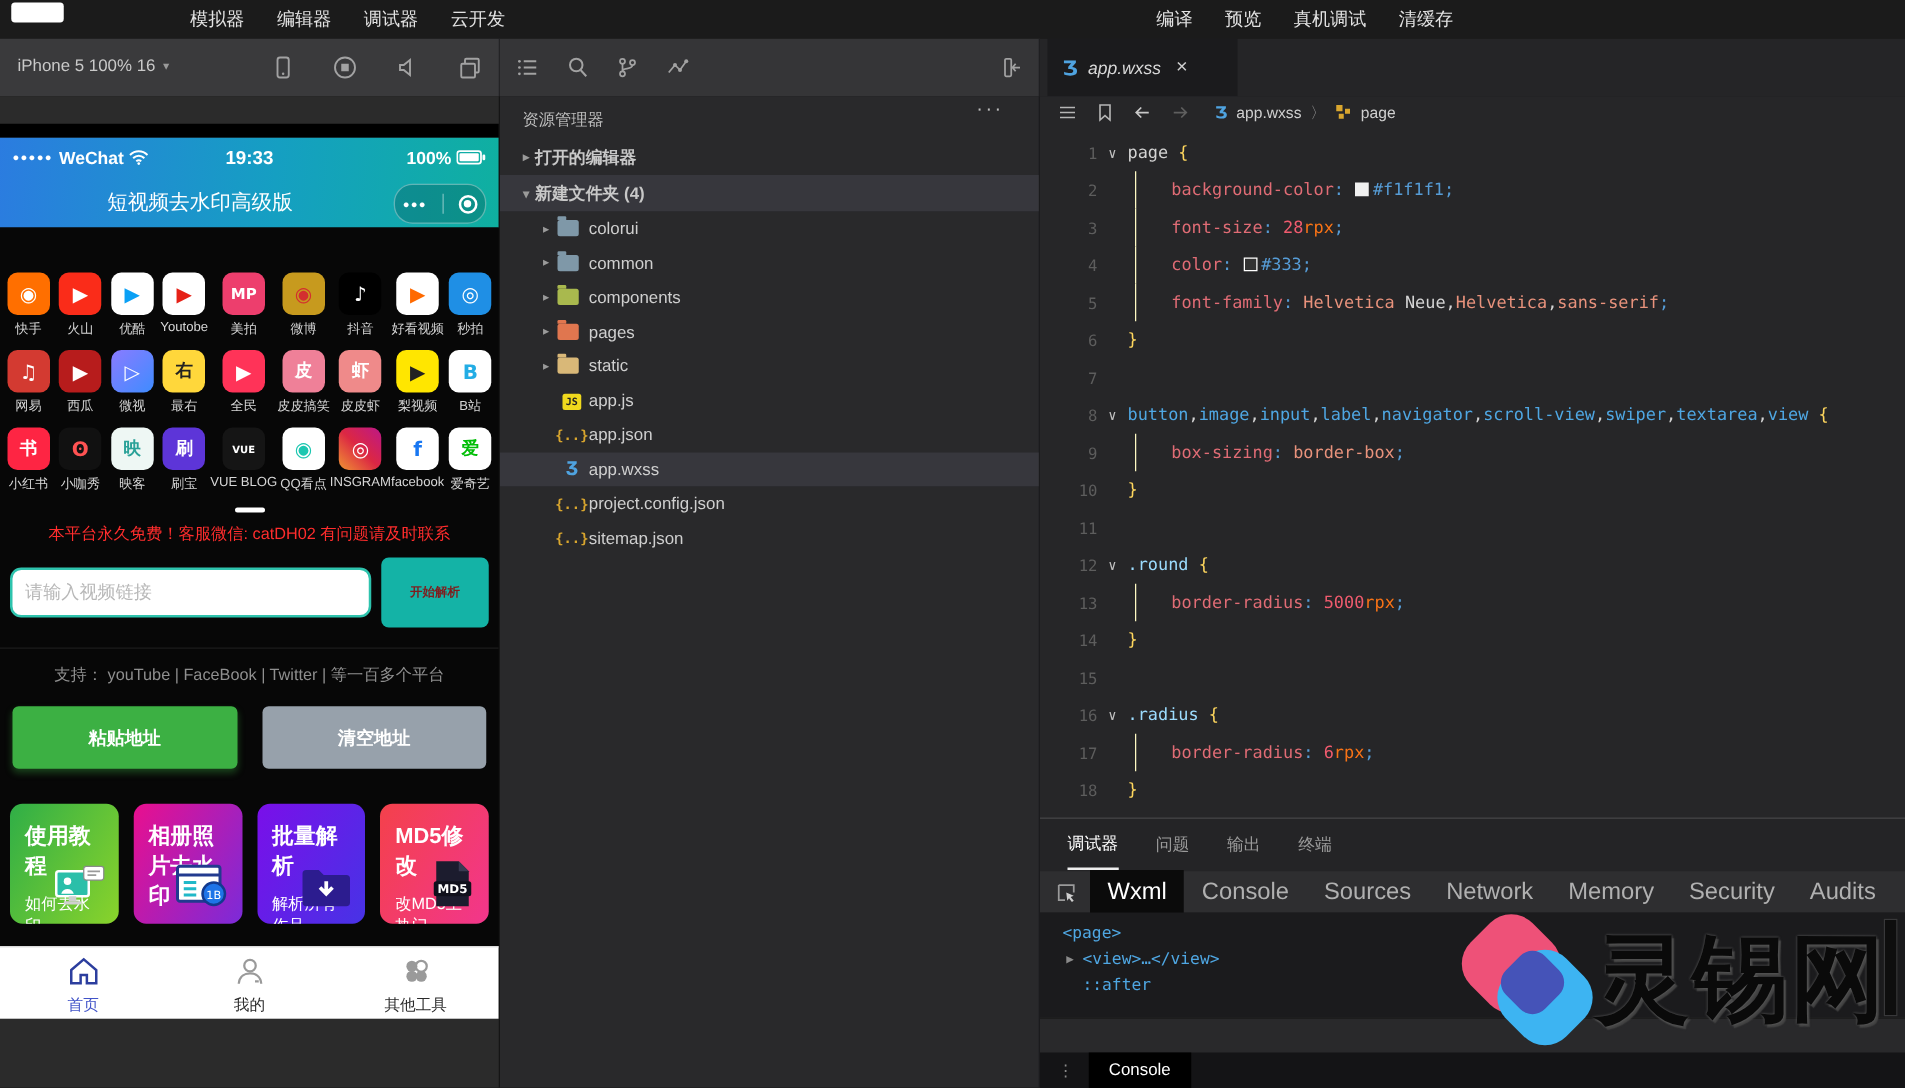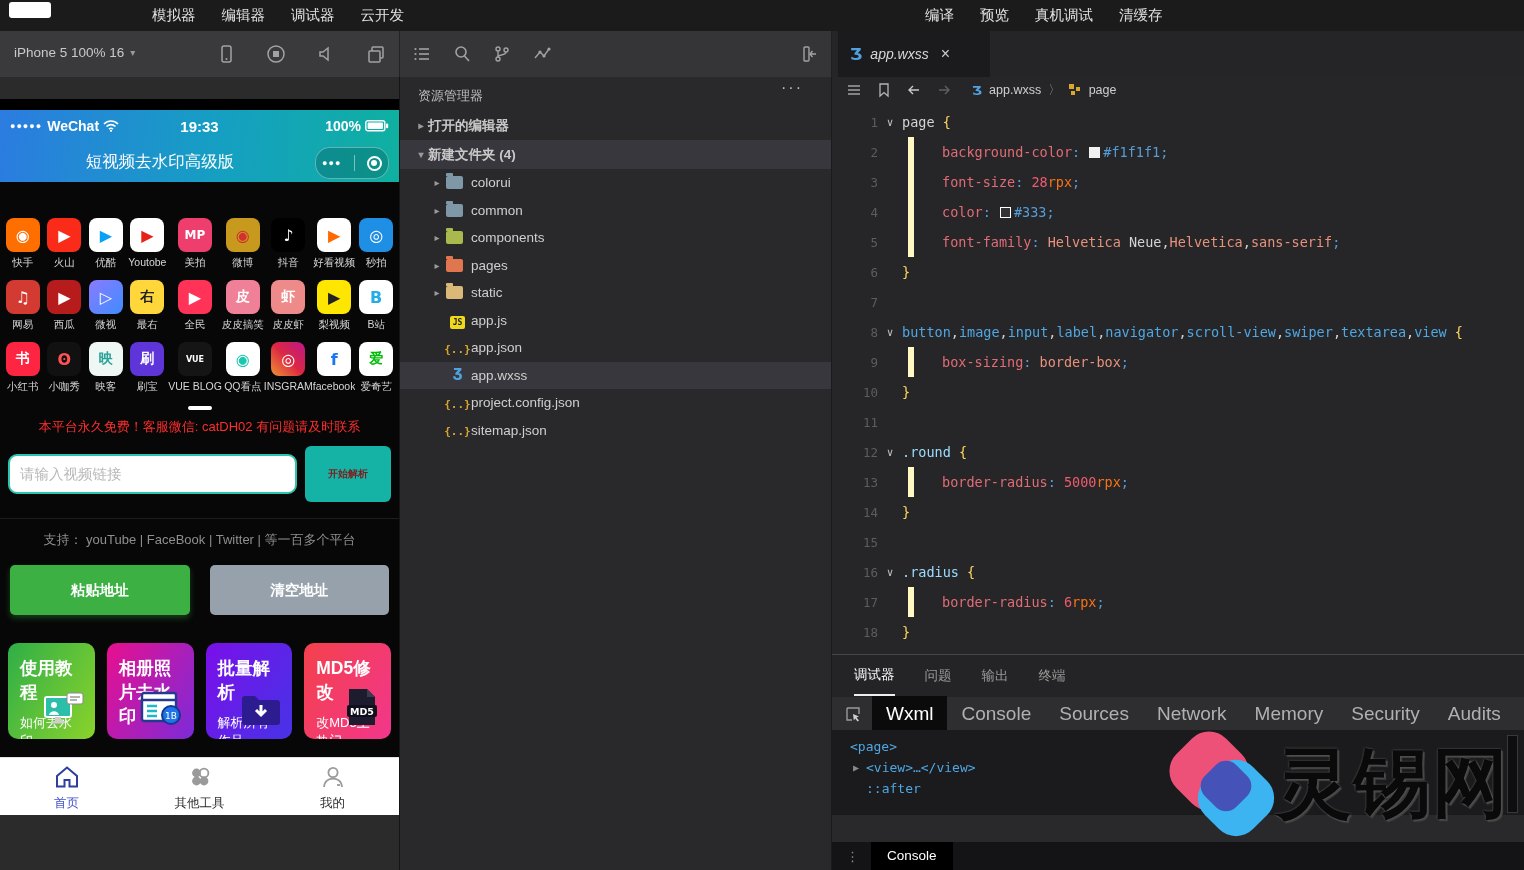--- a/index.html
+++ b/index.html
@@ -88,21 +88,21 @@
   .editor{position:absolute;left:832px;top:77px;width:692px;height:577px;background:#262628;}
   .ed-bar{position:absolute;left:0;top:0;width:100%;height:26px;display:flex;align-items:center;gap:14px;padding-left:14px;}
   .ed-bar .bic{width:16px;height:16px;}
   .crumb{display:flex;align-items:center;gap:7px;color:#cfcfcf;font-size:12.5px;margin-left:6px;}
   .crumb .sep{color:#8a8a8a;}
   .code{position:absolute;left:0;top:26px;width:100%;height:551px;overflow:hidden;font-family:"DejaVu Sans Mono",monospace;font-size:13.5px;padding-top:4px;}
   .line{display:flex;height:30px;align-items:center;}
   .ln{width:46px;text-align:right;color:#5d5d5d;flex:none;font-size:12.5px;}
   .fold{width:24px;text-align:center;color:#c0c0c0;font-size:11px;flex:none;}
   .txt{white-space:pre;}
-  .txt.ind1{border-left:6px solid #fef9c3;margin-left:6px;padding-left:28px;height:30px;line-height:30px;}
+  .txt.ind1{border-left:1px solid #fef9c3;margin-left:6px;padding-left:28px;height:30px;line-height:30px;}
   .tk-sel{color:#d4d4d4;} .tk-cls{color:#9cdcfe;} .tk-tag{color:#4fa7e3;}
   .tk-prop{color:#e06c75;} .tk-punc{color:#569cd6;} .tk-hex{color:#569cd6;}
   .tk-num{color:#ef5b6e;} .tk-unit{color:#f97316;} .tk-str{color:#e8927c;}
   .tk-white{color:#d4d4d4;} .tk-brace{color:#ffd75e;}
   .sw{display:inline-block;width:11px;height:11px;margin:0 3px -1px 1px;}
   .sw-light{background:#f1f1f1;}
   .sw-dark{background:#333;border:1.5px solid #fff;width:9px;height:9px;}
   
   .dbg{position:absolute;left:832px;top:654px;width:692px;height:216px;background:#242426;border-top:1px solid #47474a;}
   .dbg-tabs1{position:absolute;left:0;top:0;height:42px;display:flex;align-items:center;gap:30px;padding-left:22px;font-size:13.5px;color:#9a9a9a;}
@@ -448,30 +448,30 @@
               </span>
             </div>
           </div>
       </div>
 
       <div class="tabbar" id="tabbar">
           <div class="tb-item active"><span style="display: inline-block;"><svg width="26" height="24" viewBox="0 0 26 24">
                 <path d="M3 11 L13 2.5 L23 11 V21.5 H15.5 V15 H10.5 V21.5 H3 Z" fill="none" stroke="#2c3e9e" stroke-width="2"></path>
               </svg></span><div class="tl">首页</div></div>
           <div class="tb-item"><span style="display: inline-block;"><svg width="26" height="24" viewBox="0 0 26 24">
+                <circle cx="13" cy="7.5" r="4.6" fill="none" stroke="#9a9a9a" stroke-width="1.8"></circle>
+                <path d="M4 22 C4.5 15.8 9 13.6 13 13.6 C17 13.6 21.5 15.8 22 22" fill="none" stroke="#9a9a9a" stroke-width="1.8"></path>
+                <line x1="17" y1="20" x2="20" y2="20" stroke="#9a9a9a" stroke-width="1.8"></line>
+              </svg></span><div class="tl">我的</div></div>
+          <div class="tb-item"><span style="display: inline-block;"><svg width="26" height="24" viewBox="0 0 26 24">
                 <circle cx="9.5" cy="8" r="4.4" fill="#9a9a9a"></circle>
                 <circle cx="17" cy="8" r="4.4" fill="none" stroke="#9a9a9a" stroke-width="1.8"></circle>
                 <circle cx="9.5" cy="16" r="4.4" fill="#9a9a9a"></circle>
                 <circle cx="17" cy="16" r="4.4" fill="#9a9a9a"></circle>
               </svg></span><div class="tl">其他工具</div></div>
-          <div class="tb-item"><span style="display: inline-block;"><svg width="26" height="24" viewBox="0 0 26 24">
-                <circle cx="13" cy="7.5" r="4.6" fill="none" stroke="#9a9a9a" stroke-width="1.8"></circle>
-                <path d="M4 22 C4.5 15.8 9 13.6 13 13.6 C17 13.6 21.5 15.8 22 22" fill="none" stroke="#9a9a9a" stroke-width="1.8"></path>
-                <line x1="17" y1="20" x2="20" y2="20" stroke="#9a9a9a" stroke-width="1.8"></line>
-              </svg></span><div class="tl">我的</div></div>
         </div>
     </div>
   </div>
 
   <div class="explorer">
     <div class="exp-head">资源管理器</div>
     <div class="exp-menu">···</div>
     <div class="tree" id="file-tree">
         <div class="t-row sec">
           <span class="t-arrow">▸</span>

